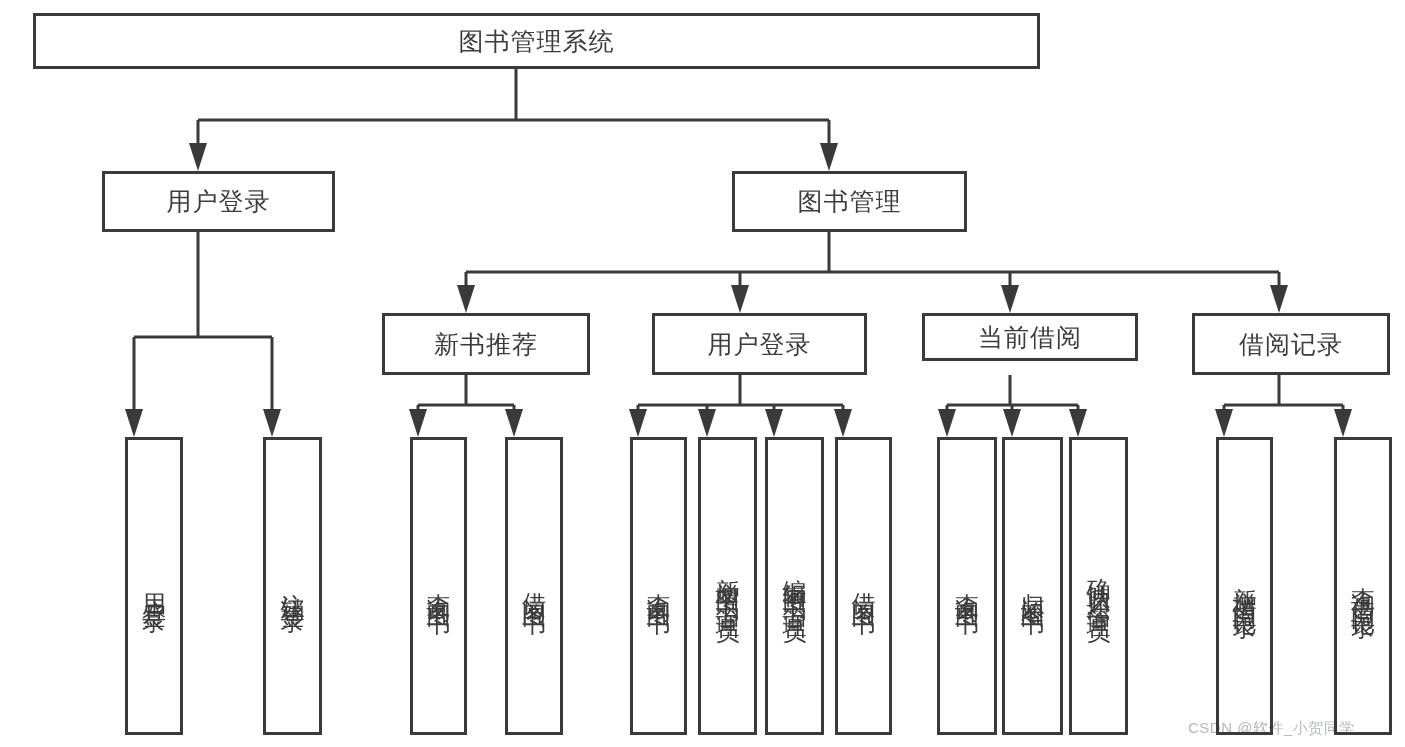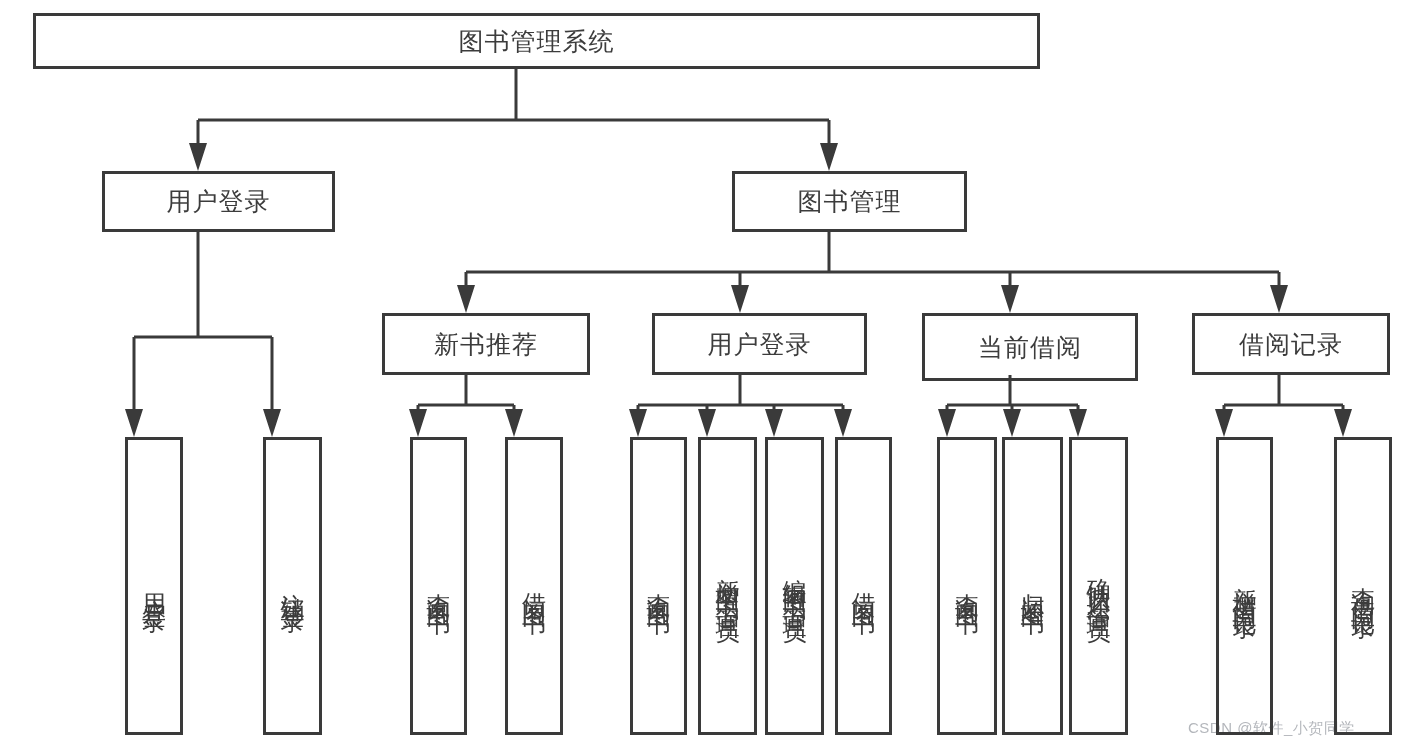--- a/index.html
+++ b/index.html
@@ -102,21 +102,21 @@
   <div class="box h" style="left:712px;top:171px;width:235px;height:61px">
     <span>图书管理</span>
   </div>
 
   <div class="box h" style="left:362px;top:313px;width:208px;height:62px">
     <span>新书推荐</span>
   </div>
   <div class="box h" style="left:632px;top:313px;width:215px;height:62px">
     <span>用户登录</span>
   </div>
-  <div class="box h" style="left:902px;top:313px;width:216px;height:68px">
+  <div class="box h" style="left:902px;top:313px;width:216px;height:48px">
     <span>当前借阅</span>
   </div>
   <div class="box h" style="left:1172px;top:313px;width:198px;height:62px">
     <span>借阅记录</span>
   </div>
 
   <div class="box v" style="left:105px;top:437px;width:58px;height:298px">
     <span>用户登录</span>
   </div>
   <div class="box v" style="left:243px;top:437px;width:59px;height:298px">

